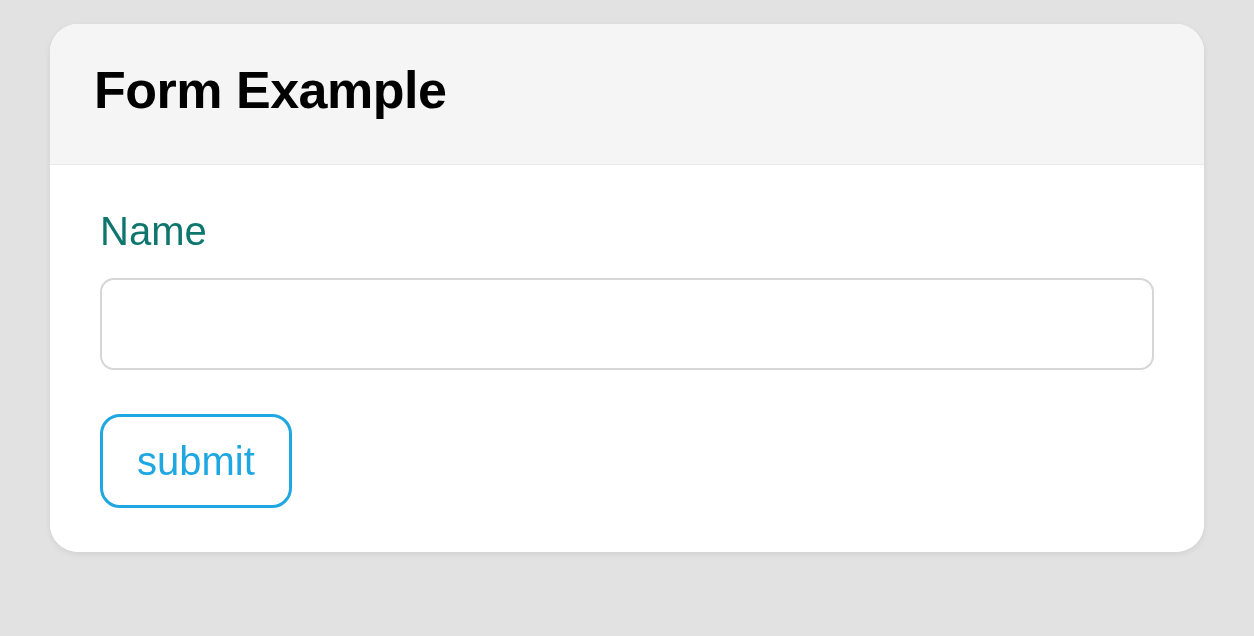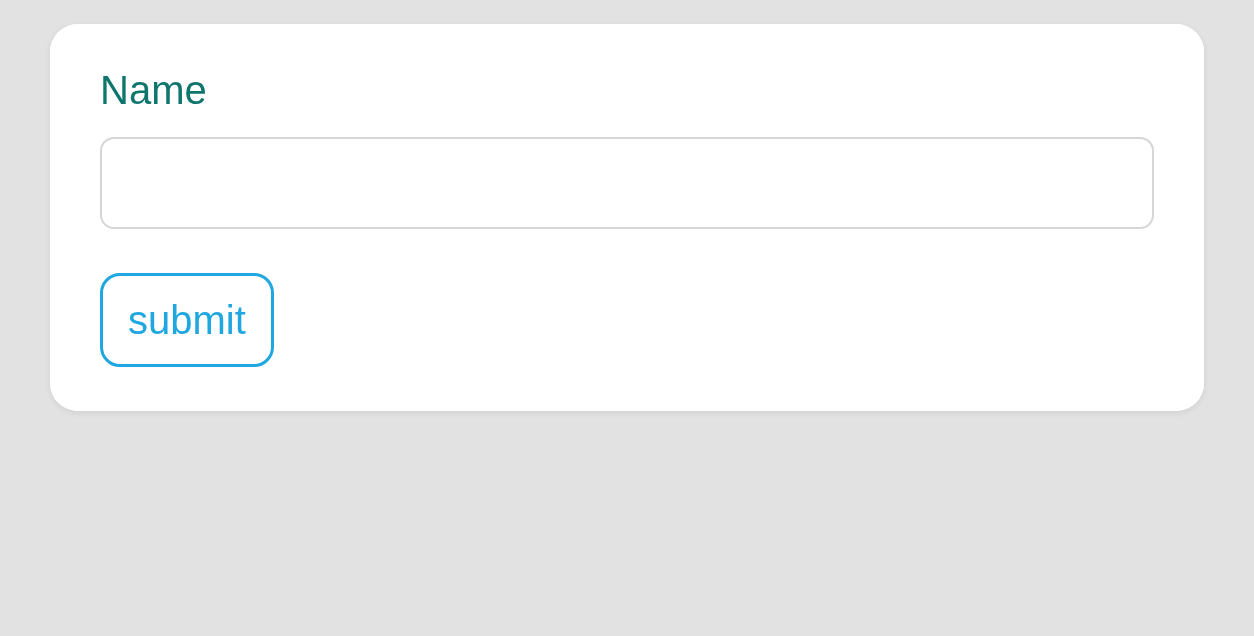--- a/index.html
+++ b/index.html
@@ -53,29 +53,32 @@
       background: #ffffff;
       outline: none;
     }
     .submit-button {
       margin-top: 44px;
       display: inline-block;
       background: #ffffff;
       border: 3px solid #1ea7e0;
       color: #1ea7e0;
       font-size: 40px;
-      padding: 24px 25px;
+      padding: 24px 34px;
       border-radius: 20px;
       cursor: pointer;
       font-family: inherit;
       line-height: 1;
     }
   </style>
 </head>
 <body>
 
 <div class="card">
+  <div class="card-header">
+    <h1 class="card-title">Form Example</h1>
+  </div>
   <div class="card-body">
     <label class="form-label">Name</label>
     <input type="text" class="form-input" value="" style="">
     <button class="submit-button">submit</button>
   </div>
 </div>
 
 </body></html>

